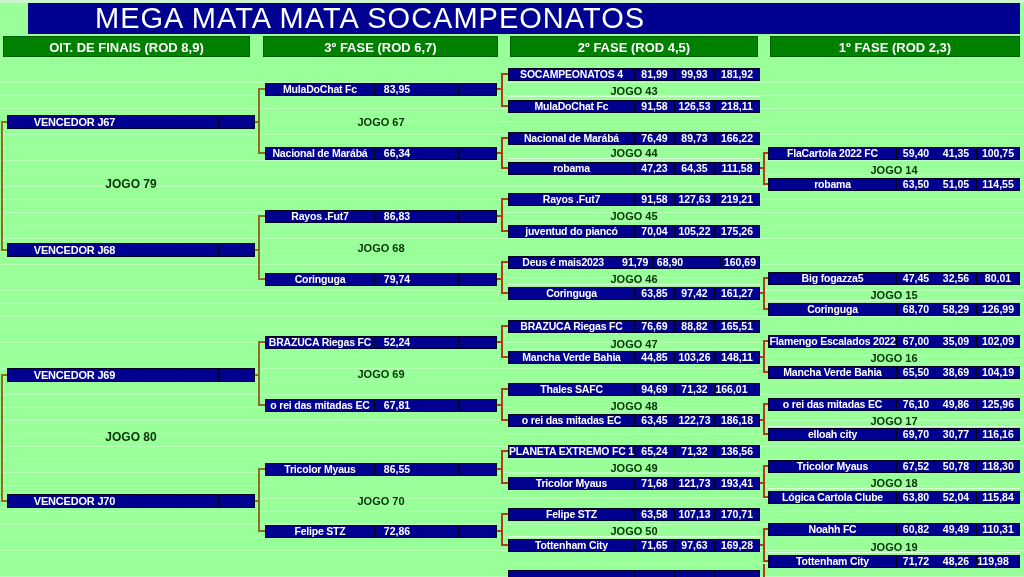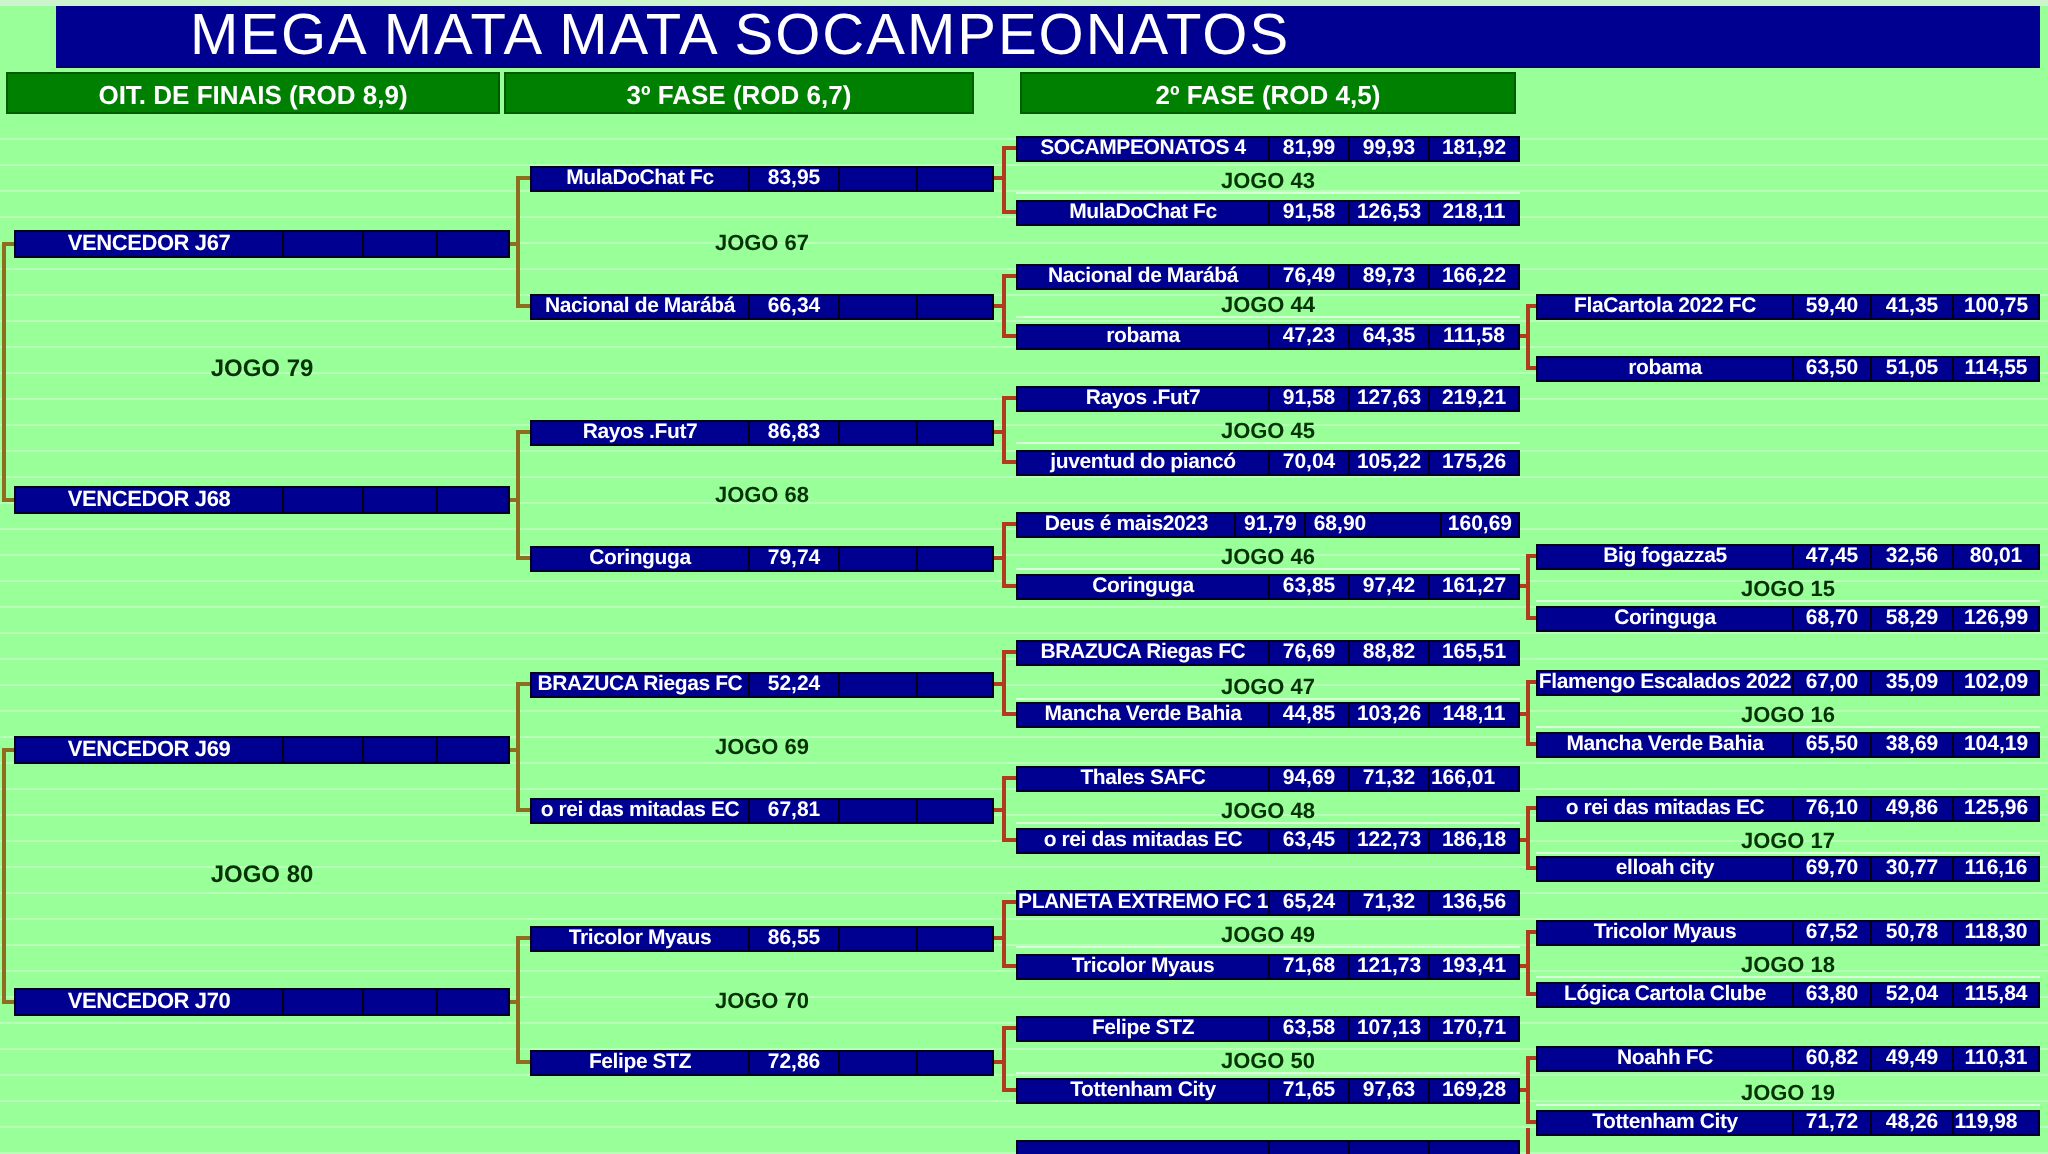--- a/index.html
+++ b/index.html
@@ -30,22 +30,23 @@
 <body>
 
 <div id="stage">
   <div id="gridlines"></div>
   <div id="topstrip"></div>
   <div id="titlebar">
     <span class="ttl">MEGA MATA MATA SOCAMPEONATOS</span>
   </div>
 
 <div class="header" style="left: 3px; width: 247px;">OIT. DE FINAIS (ROD 8,9)</div>
-    <div class="header" style="left: 252px; width: 235px;">3º FASE (ROD 6,7)</div>
+    <div class="header" style="left: 263px; width: 235px;">3º FASE (ROD 6,7)</div>
     <div class="header" style="left: 510px; width: 248px;">2º FASE (ROD 4,5)</div>
+    <div class="header" style="left: 770px; width: 250px;">1º FASE (ROD 2,3)</div>
     <div class="bar" style="left: 7px; top: 115px; width: 248px; height: 14px;">
       <span class="cell cell-name" style="width: 133px; font-size: 11px; line-height: 12px;">VENCEDOR J67</span>
       <span class="cell" style="width: 40px; font-size: 10.5px; line-height: 12px;"></span>
       <span class="cell" style="width: 37px; font-size: 10.5px; line-height: 12px;"></span>
       <span class="cell" style="width: 36px; font-size: 10.5px; line-height: 12px;"></span>
     </div>
     <div class="bar" style="left: 7px; top: 243px; width: 248px; height: 14px;">
       <span class="cell cell-name" style="width: 133px; font-size: 11px; line-height: 12px;">VENCEDOR J68</span>
       <span class="cell" style="width: 40px; font-size: 10.5px; line-height: 12px;"></span>
       <span class="cell" style="width: 37px; font-size: 10.5px; line-height: 12px;"></span>
@@ -226,20 +227,21 @@
       <span class="cell" style="width: 39px; font-size: 10.5px; line-height: 11px;">59,40</span>
       <span class="cell" style="width: 41px; font-size: 10.5px; line-height: 11px; text-align: center;">41,35</span>
       <span class="cell" style="width: 43px; font-size: 10.5px; line-height: 11px;">100,75</span>
     </div>
     <div class="bar" style="left: 768px; top: 178px; width: 252px; height: 13px;">
       <span class="cell cell-name" style="width: 127px; font-size: 10.5px; line-height: 11px;">robama</span>
       <span class="cell" style="width: 39px; font-size: 10.5px; line-height: 11px;">63,50</span>
       <span class="cell" style="width: 41px; font-size: 10.5px; line-height: 11px;">51,05</span>
       <span class="cell" style="width: 43px; font-size: 10.5px; line-height: 11px;">114,55</span>
     </div>
+    <div class="jogo jline" style="left: 768px; top: 164px; width: 252px; height: 12px; font-size: 11px; line-height: 12px;">JOGO 14</div>
     <div class="bar" style="left: 768px; top: 272px; width: 252px; height: 13px;">
       <span class="cell cell-name" style="width: 127px; font-size: 10.5px; line-height: 11px;">Big fogazza5</span>
       <span class="cell" style="width: 39px; font-size: 10.5px; line-height: 11px;">47,45</span>
       <span class="cell" style="width: 41px; font-size: 10.5px; line-height: 11px;">32,56</span>
       <span class="cell" style="width: 43px; font-size: 10.5px; line-height: 11px;">80,01</span>
     </div>
     <div class="bar" style="left: 768px; top: 303px; width: 252px; height: 13px;">
       <span class="cell cell-name" style="width: 127px; font-size: 10.5px; line-height: 11px;">Coringuga</span>
       <span class="cell" style="width: 39px; font-size: 10.5px; line-height: 11px;">68,70</span>
       <span class="cell" style="width: 41px; font-size: 10.5px; line-height: 11px;">58,29</span>

